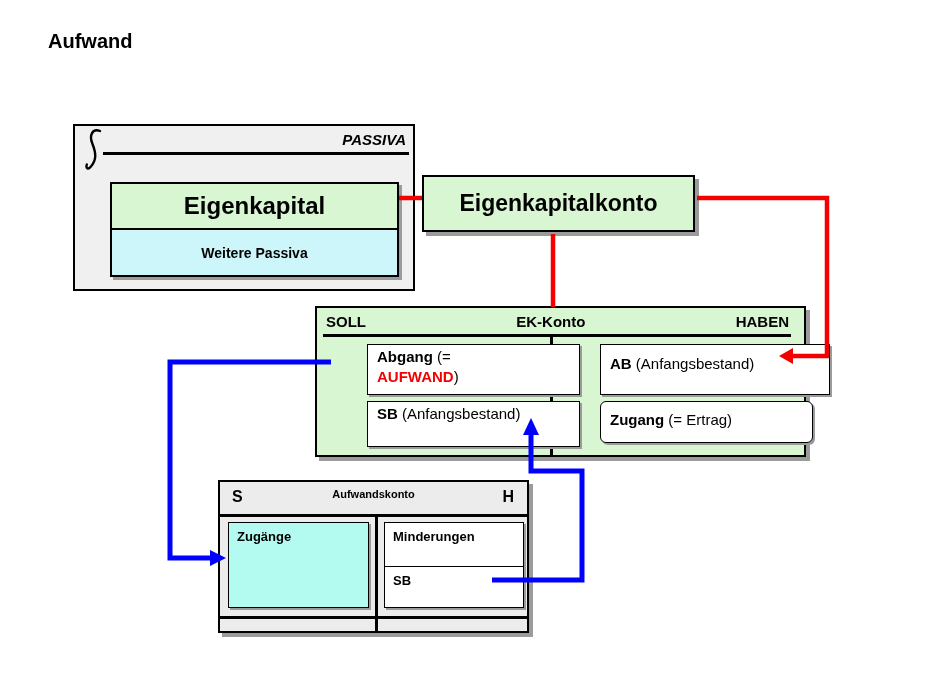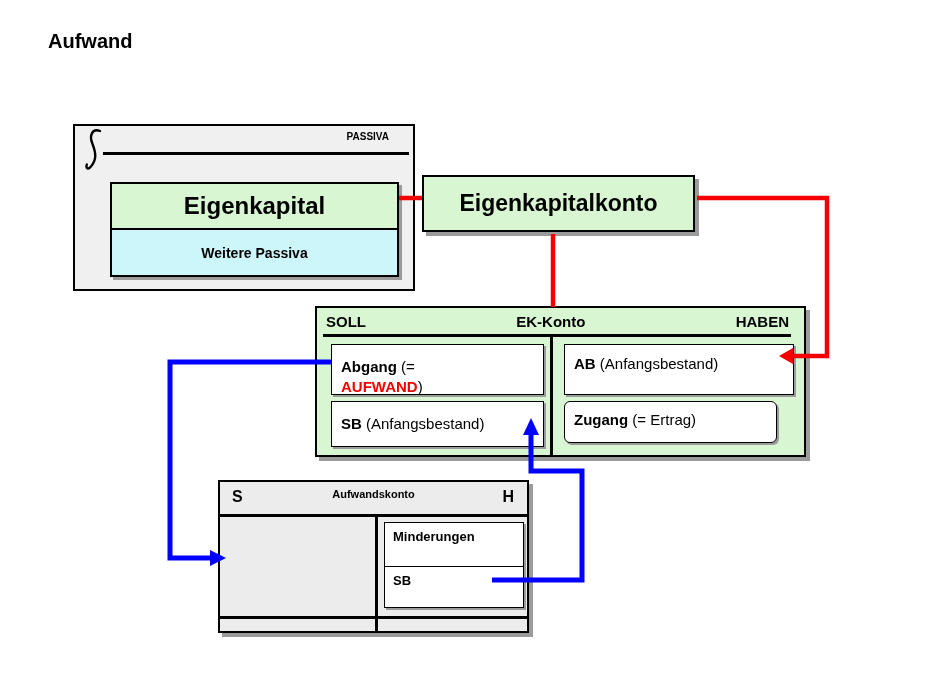--- a/index.html
+++ b/index.html
@@ -10,21 +10,21 @@
   .abs { position:absolute; box-sizing:border-box; }
   .b { font-weight:bold; }
   .txt-red { color:#f40000; }
 
   
   #page-title { left:48px; top:30px; font-size:20px; font-weight:bold; color:#000; }
 
   
   #passiva-box { left:73px; top:124px; width:342px; height:167px;
                  background:#f0f0f0; border:2px solid #000; }
-  #passiva-label { top:5px; right:24px; font-size:10px; font-weight:bold; }
+  #passiva-label { top:5px; right:7px; font-size:15px; font-weight:bold;font-style:italic; }
   #passiva-line { left:28px; right:4px; top:26px; height:3px; background:#000; }
   #passiva-squiggle { left:9px; top:2px; }
   .fillbox { position:absolute; box-sizing:border-box; border:2px solid #000;
              box-shadow:3px 3px 0 #9b9b9b; display:flex; align-items:center;
              justify-content:center; font-weight:bold; }
   #eigenkapital-box { left:35px; top:35px; width:289px; height:48px;
                       background:#d8f6d2; font-size:24px;margin-top:21px; }
   #weitere-passiva-box { left:35px; top:102px; width:289px; height:49px;
                          background:#cdf6fa; font-size:14px; }
 
@@ -36,21 +36,21 @@
 
   
   #ek-table { left:315px; top:306px; width:491px; height:151px; background:#d8f6d2;
               border:2px solid #000; box-shadow:4px 4px 0 #9b9b9b; }
   #ek-header { top:5px; left:9px; right:15px; display:flex;
                justify-content:space-between; font-weight:bold; font-size:15px;align-items:center; }
   #ek-underline { top:26px; left:6px; right:13px; height:3px; background:#000; }
   #ek-divider { left:233px; top:27px; bottom:0; width:3px; background:#000; }
   .cell { position:absolute; box-sizing:border-box; background:#fff;
           border:1.5px solid #000; box-shadow:2px 2px 0 #9b9b9b;
-          font-size:15px; line-height:1.35; padding:12px 0 0 9px; }
+          font-size:15px; line-height:1.35; padding:2px 0 0 9px;margin-left:36px; }
   #cell-abgang { left:14px; top:36px; width:213px; height:51px; }
   #cell-ek-sb  { left:14px; top:93px; width:213px; height:46px; }
   #cell-ab     { left:247px; top:36px; width:230px; height:51px; padding-top:9px; }
   #cell-zugang { left:247px; top:93px; width:213px; height:42px; padding-top:8px;border-radius:6px; }
 
   
   #auf-table { left:218px; top:480px; width:311px; height:153px; background:#ececec;
                border:2.5px solid #000; box-shadow:4px 4px 0 #9b9b9b; }
   #auf-s { left:12px; top:6px; font-weight:bold; font-size:16px; }
   #auf-title { left:0; right:0; top:6px; text-align:center; font-weight:bold; font-size:11px; }
@@ -124,20 +124,23 @@
   </div>
 
   <div class="abs" id="auf-table">
     <span class="abs" id="auf-s">S</span>
     <span class="abs" id="auf-title">Aufwandskonto</span>
     <span class="abs" id="auf-h">H</span>
     <div class="abs" id="auf-underline"></div>
     <div class="abs" id="auf-divider"></div>
     <div class="abs" id="auf-footer-line"></div>
 
+    <div class="auf-cell" id="cell-zugaenge">
+      <span>Zugänge</span>
+    </div>
     <div class="auf-cell" id="cell-minderungen">
       <span>Minderungen</span>
     </div>
     <div class="auf-cell" id="cell-auf-sb">
       <span>SB</span>
     </div>
   </div>
 
   <svg id="overlay">
 

